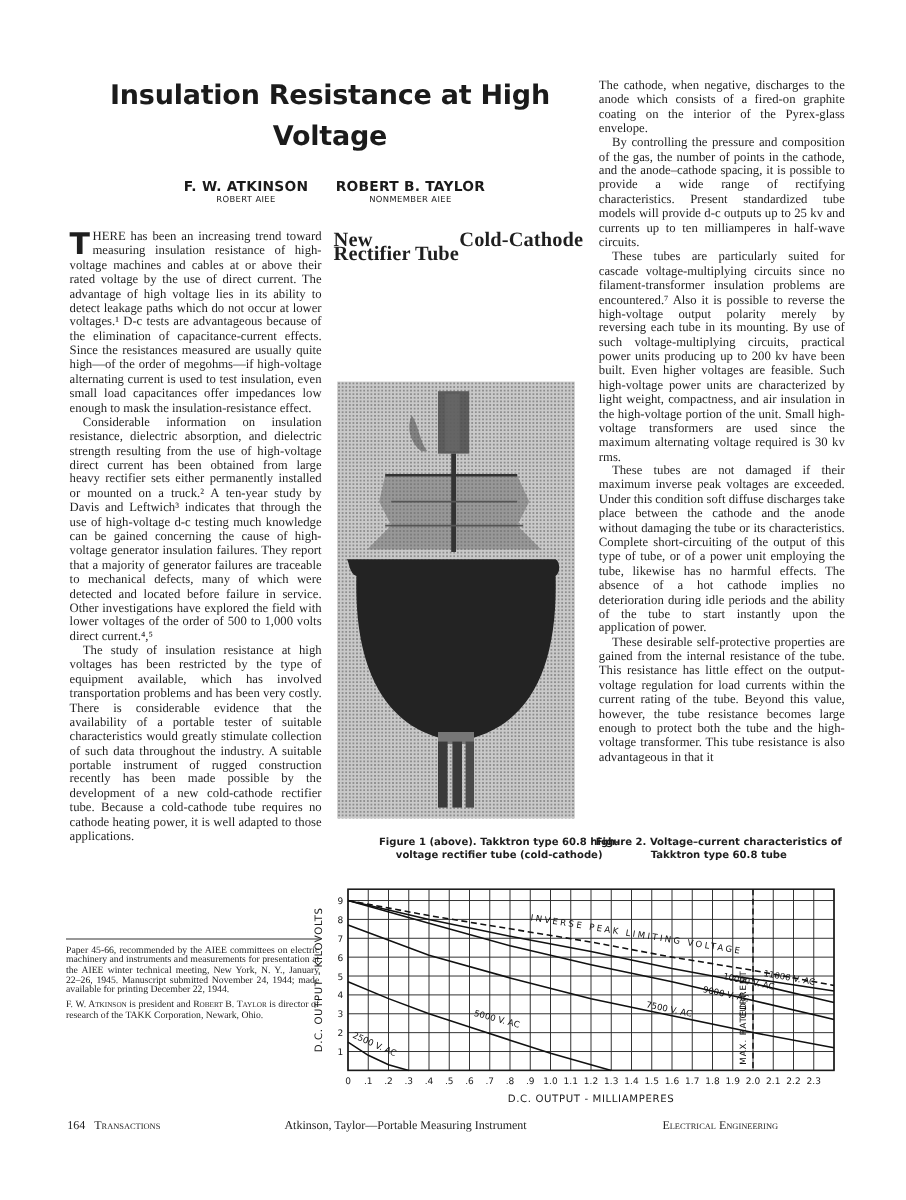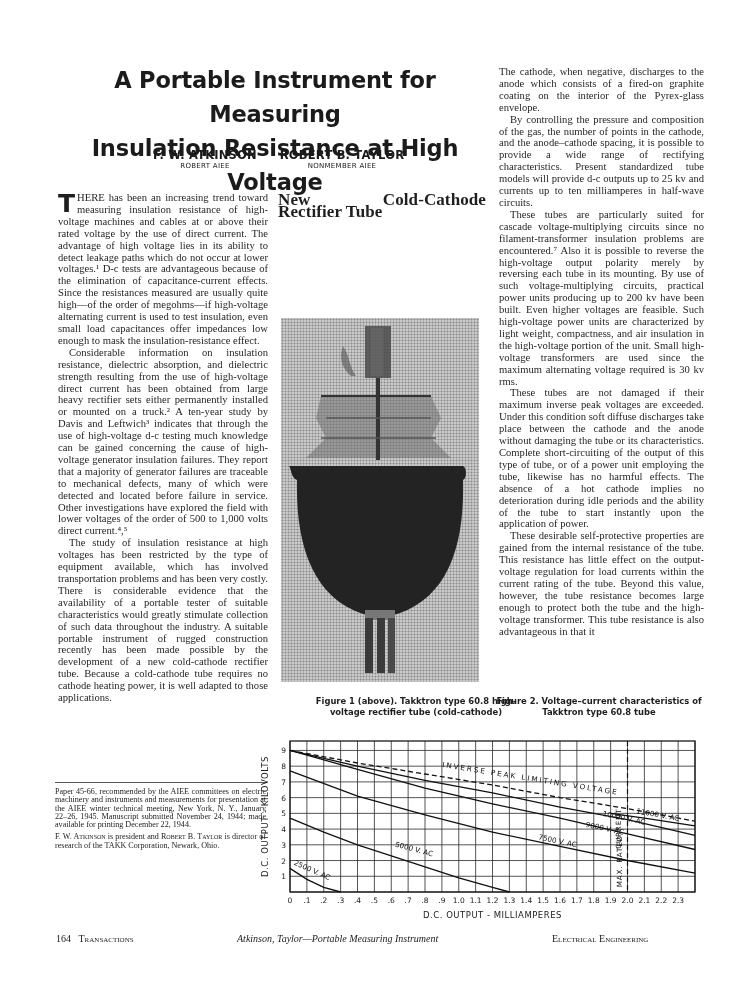--- a/index.html
+++ b/index.html
@@ -22,21 +22,20 @@
            background-color:#c9c9c9;
            background-image: radial-gradient(#8d8d8d 0.9px, transparent 1.1px);
            background-size:3px 3px; }
   .footer { position:absolute; top:933px; font-family:"Liberation Serif", serif; font-size:10px; color:#222; }
   .chart { position:absolute; left:258px; top:735px; }
 </style>
 </head>
 <body>
 
 <div class="title">
-  <div>A Portable Instrument for Measuring</div>
   <div>Insulation Resistance at High Voltage</div>
 </div>
 
 <div class="author" style="left:140px; width:130px;">
   <div class="name">F. W. ATKINSON</div>
   <div class="aff">ROBERT AIEE</div>
 </div>
 <div class="author" style="left:272px; width:140px;">
   <div class="name">ROBERT B. TAYLOR</div>
   <div class="aff">NONMEMBER AIEE</div>
@@ -184,14 +183,14 @@
       <line x1="369.5" y1="6" x2="369.5" y2="157" stroke="#111" stroke-width="1.2" stroke-dasharray="5 3"></line>
       <text x="363.5" y="73.63541666666666" font-size="7.2" text-anchor="end" font-family="DejaVu Sans, sans-serif" fill="#111" letter-spacing="0.8" transform="rotate(-90 363.5 73.63541666666666)">CURRENT</text>
       <text x="363.5" y="152.28125" font-size="7.2" text-anchor="start" font-family="DejaVu Sans, sans-serif" fill="#111" letter-spacing="0.8" transform="rotate(-90 363.5 152.28125)">MAX. RATED</text>
     </svg>
 </div>
 
 <div class="footer" style="left:56px;">
   <span>164</span>&nbsp;&nbsp;
   <span class="sc">Transactions</span>
 </div>
-<div class="footer" style="left:237px; font-style:italic;">Atkinson, Taylor—Portable Measuring Instrument</div>
+<div class="footer" style="left:237px; ">Atkinson, Taylor—Portable Measuring Instrument</div>
 <div class="footer" style="left:552px;"><span class="sc">Electrical Engineering</span></div>
 
 </body></html>

